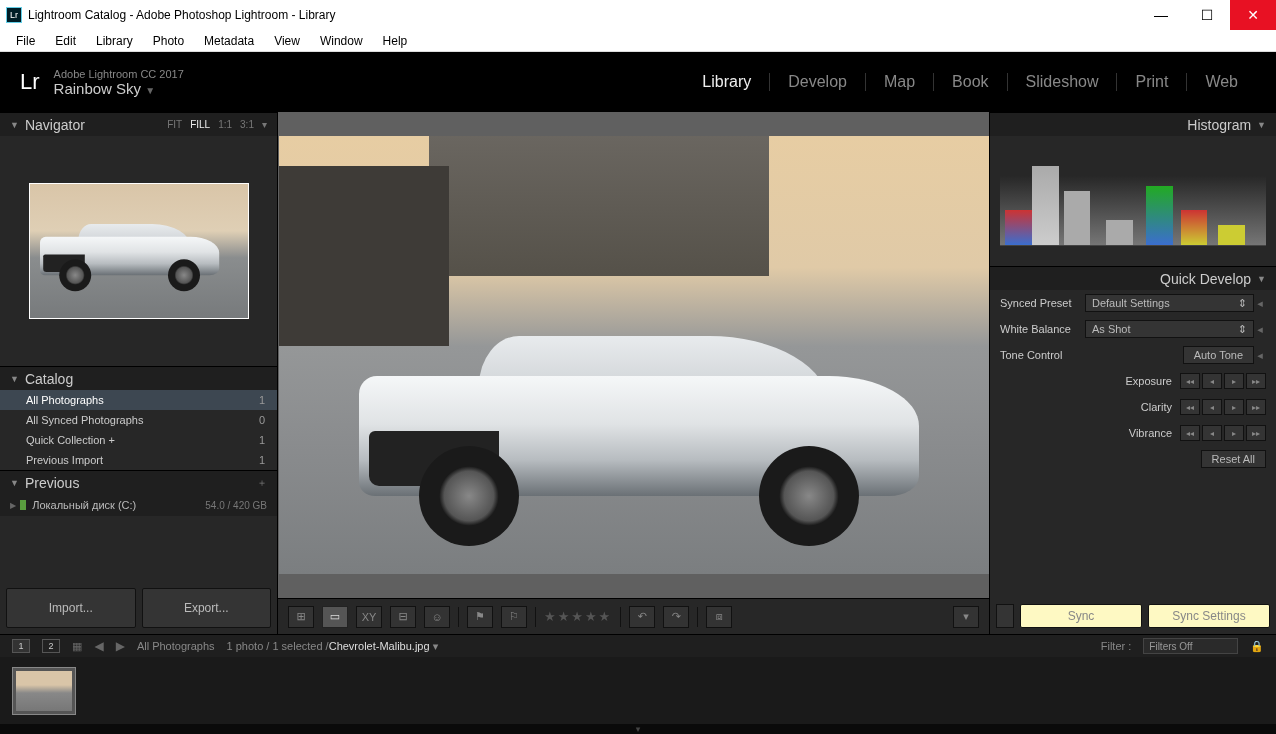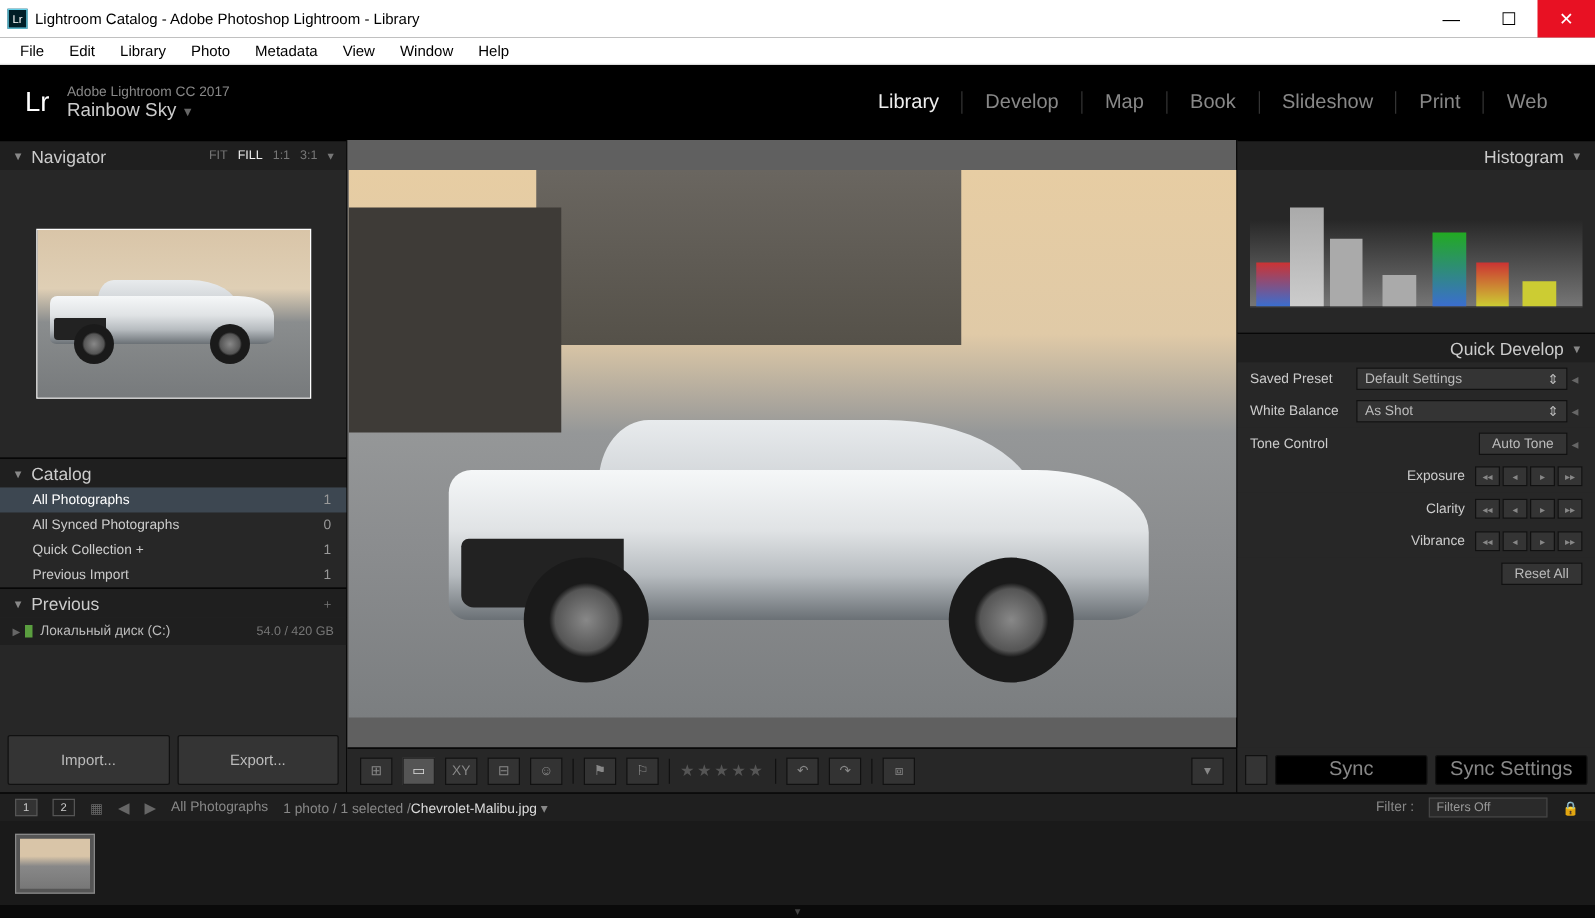--- a/index.html
+++ b/index.html
@@ -91,21 +91,21 @@
 
 
 .vtoolbar { height: 36px; background: #272727; display: flex; align-items: center; padding: 0 10px; gap: 8px; border-top: 1px solid #000; }
 .tico { width: 26px; height: 22px; background: #333; border: 1px solid #111; display: flex; align-items: center; justify-content: center; font-size: 11px; color: #888; }
 .tico.active { background: #555; color: #ddd; border-color: #222; }
 .tsep { width: 1px; height: 20px; background: #111; }
 .stars { color: #555; font-size: 13px; letter-spacing: 2px; }
 
 
 .syncrow { display: flex; gap: 6px; padding: 6px; background: #272727; }
-.syncbtn { flex: 1; height: 24px; background: #000000; color: #888; font-size: 16px; display: flex; align-items: center; justify-content: center; border: 1px solid #111; border-radius: 2px; }
+.syncbtn { flex: 1; height: 24px; background: #fef9c3; color: #888; font-size: 12px; display: flex; align-items: center; justify-content: center; border: 1px solid #111; border-radius: 2px; }
 .locksq { width: 18px; height: 24px; background: #343434; border: 1px solid #111; }
 
 
 .filmstrip { height: 90px; background: #1a1a1a; border-top: 1px solid #000; }
 .fsinfo { height: 22px; display: flex; align-items: center; padding: 0 12px; font-size: 11px; color: #bbb; gap: 12px; background: #1f1f1f; }
 .fsinfo .sq { width: 18px; height: 14px; background: #333; border: 1px solid #555; display: flex; align-items: center; justify-content: center; font-size: 9px; color: #ccc; }
 .fsinfo .arrow { color: #666; font-size: 12px; }
 .fsinfo .path { color: #888; }
 .fsinfo .path b { color: #ddd; font-weight: normal; }
 .fsinfo .filter { margin-left: auto; color: #888; text-align: center; }
@@ -288,21 +288,21 @@
             <div class="peak pk7"></div>
         </div>
       </div>
 
       <div class="phead right">
         <span>Quick Develop</span>
         <span class="tri r">▼</span>
       </div>
 
       <div class="qdrow">
-        <span class="lbl">Saved Preset</span>
+        <span class="lbl">Synced Preset</span>
         <div class="sel">
             <span>Default Settings</span>
             <span style="margin-left:auto">⇕</span>
           </div>
         <span style="width:12px;text-align:center;color:#666">◂</span>
       </div>
       <div class="qdrow">
         <span class="lbl">White Balance</span>
         <div class="sel">
             <span>As Shot</span>

